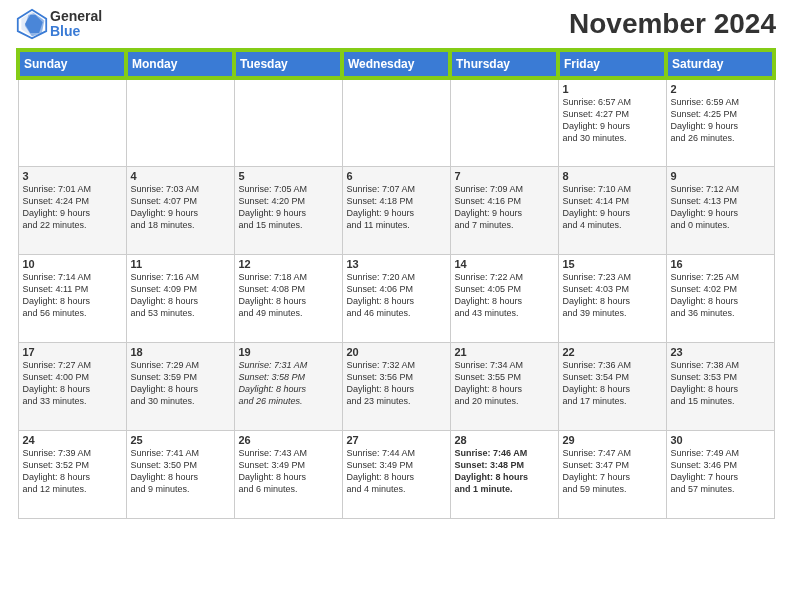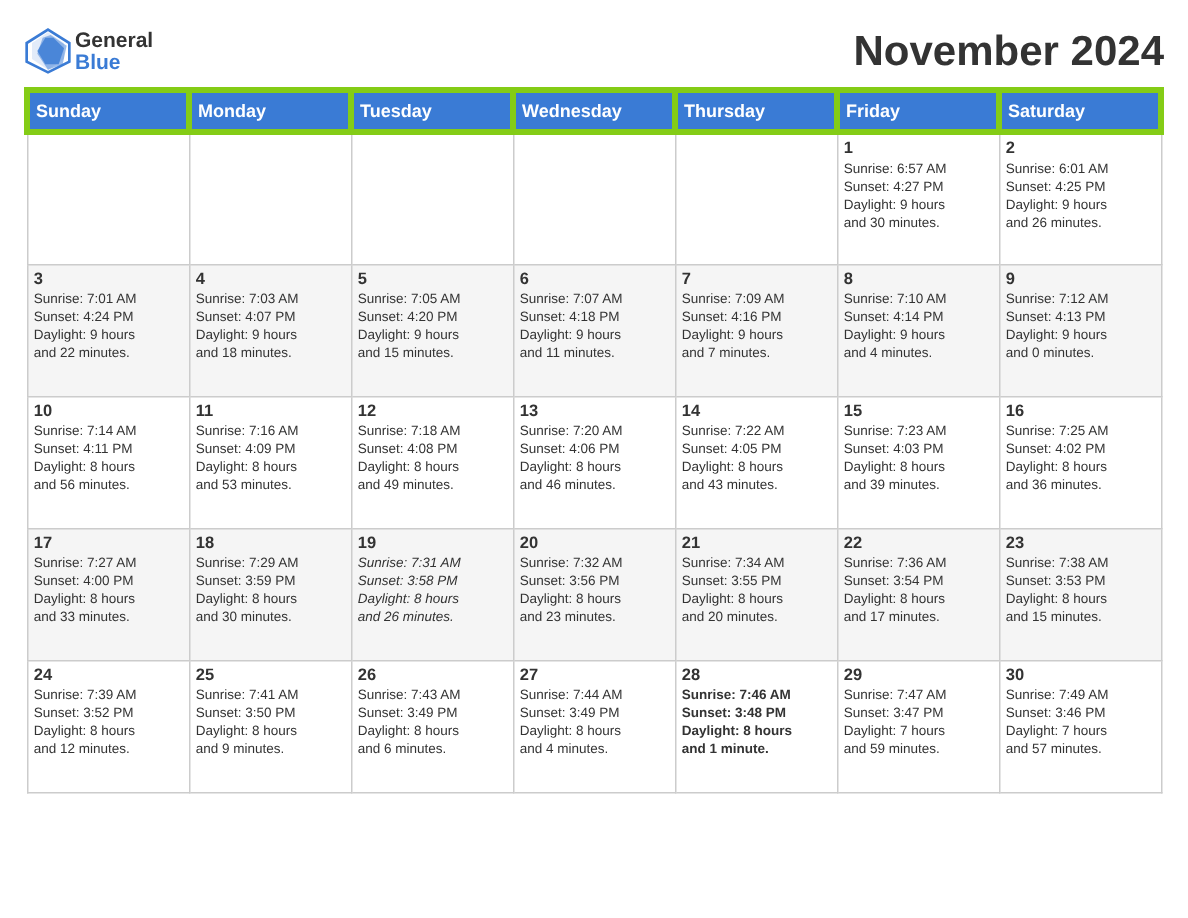--- a/index.html
+++ b/index.html
@@ -6,21 +6,21 @@
     body {
       font-family: Arial, sans-serif;
       background: #fff;
       width: 792px;
       height: 612px;
       overflow: hidden;
     }
     .page {
       width: 792px;
       height: 463px;
-      padding: 18px 16px;
+      padding: 8px 16px;
       display: flex;
       flex-direction: column;
     }
     .header {
       display: flex;
       justify-content: space-between;
       align-items: flex-start;
       margin-bottom: 8px;
     }
     .logo {
@@ -149,21 +149,21 @@
             <td class="empty-cell"></td>
             <td>
               <span class="day-num">1</span>
               <div class="day-info" style="white-space: pre-line;">Sunrise: 6:57 AM
 Sunset: 4:27 PM
 Daylight: 9 hours
 and 30 minutes.</div>
             </td>
             <td>
               <span class="day-num">2</span>
-              <div class="day-info" style="white-space: pre-line;">Sunrise: 6:01 AM
+              <div class="day-info" style="white-space: pre-line;">Sunrise: 6:59 AM
 Sunset: 4:25 PM
 Daylight: 9 hours
 and 26 minutes.</div>
             </td>
           </tr>
           <tr>
             <td>
               <span class="day-num">3</span>
               <div class="day-info" style="white-space: pre-line;">Sunrise: 7:01 AM
 Sunset: 4:24 PM

